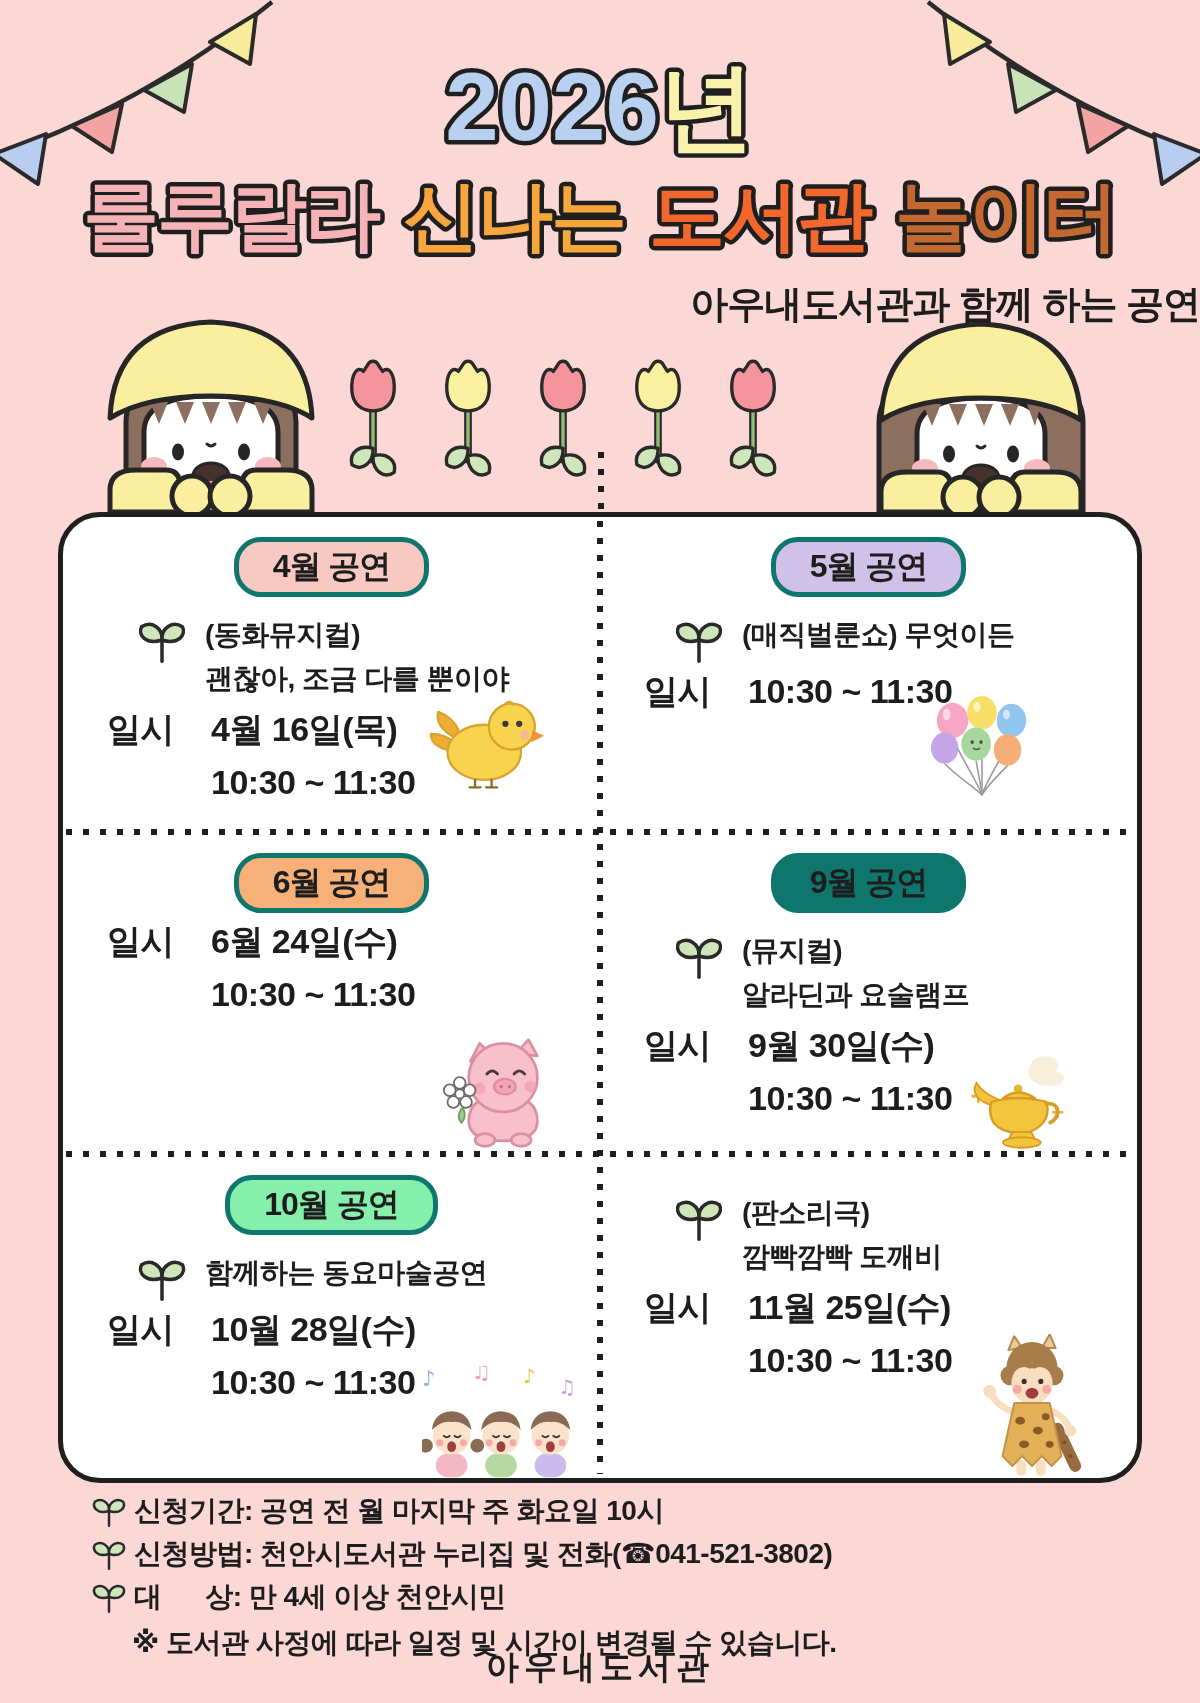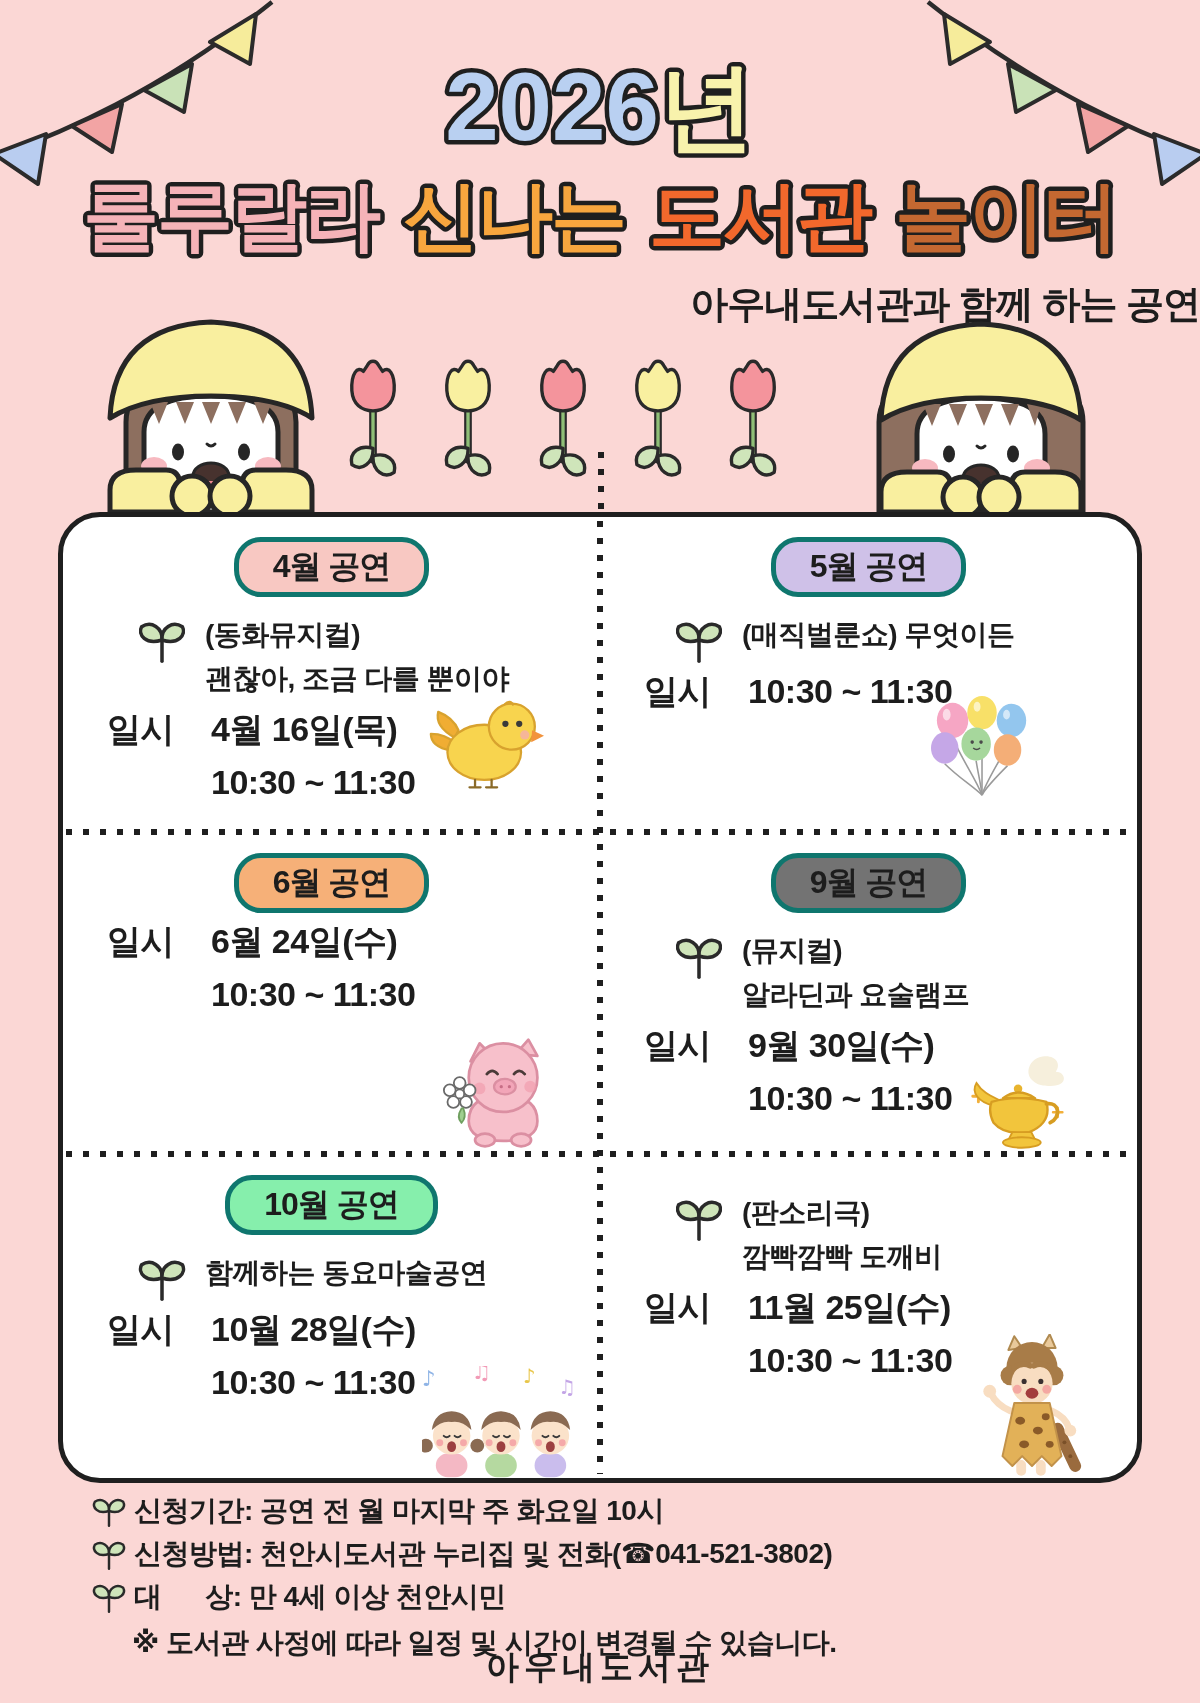--- a/index.html
+++ b/index.html
@@ -274,21 +274,21 @@
           <circle cx="17" cy="71" r="6.5" fill="#ffffff"></circle>
             <circle cx="31" cy="71" r="6.5" fill="#ffffff"></circle>
           <circle cx="35" cy="58" r="6.5" fill="#ffffff"></circle>
             <circle cx="24" cy="62" r="5" fill="#ffffff"></circle>
         </g>
         <path d="M26 78 Q20 88 26 94 Q32 88 28 78 Z" fill="#9fcf8f" stroke="#6f9f5f" stroke-width="2"></path>
       </svg>
     </section>
 
     <section class="cell">
-      <div class="badge" style="background-color: #737373;">9월 공연</div>
+      <div class="badge" style="background-color: #0f766e;">9월 공연</div>
       <div class="program">
         <svg class="sprout" viewBox="0 0 60 52">
             <use href="#sym-sprout"></use>
           </svg>
         <div class="p-lines">
           <div>(뮤지컬)</div>
           <div>알라딘과 요술램프</div>
         </div>
       </div>
       <div class="when">

